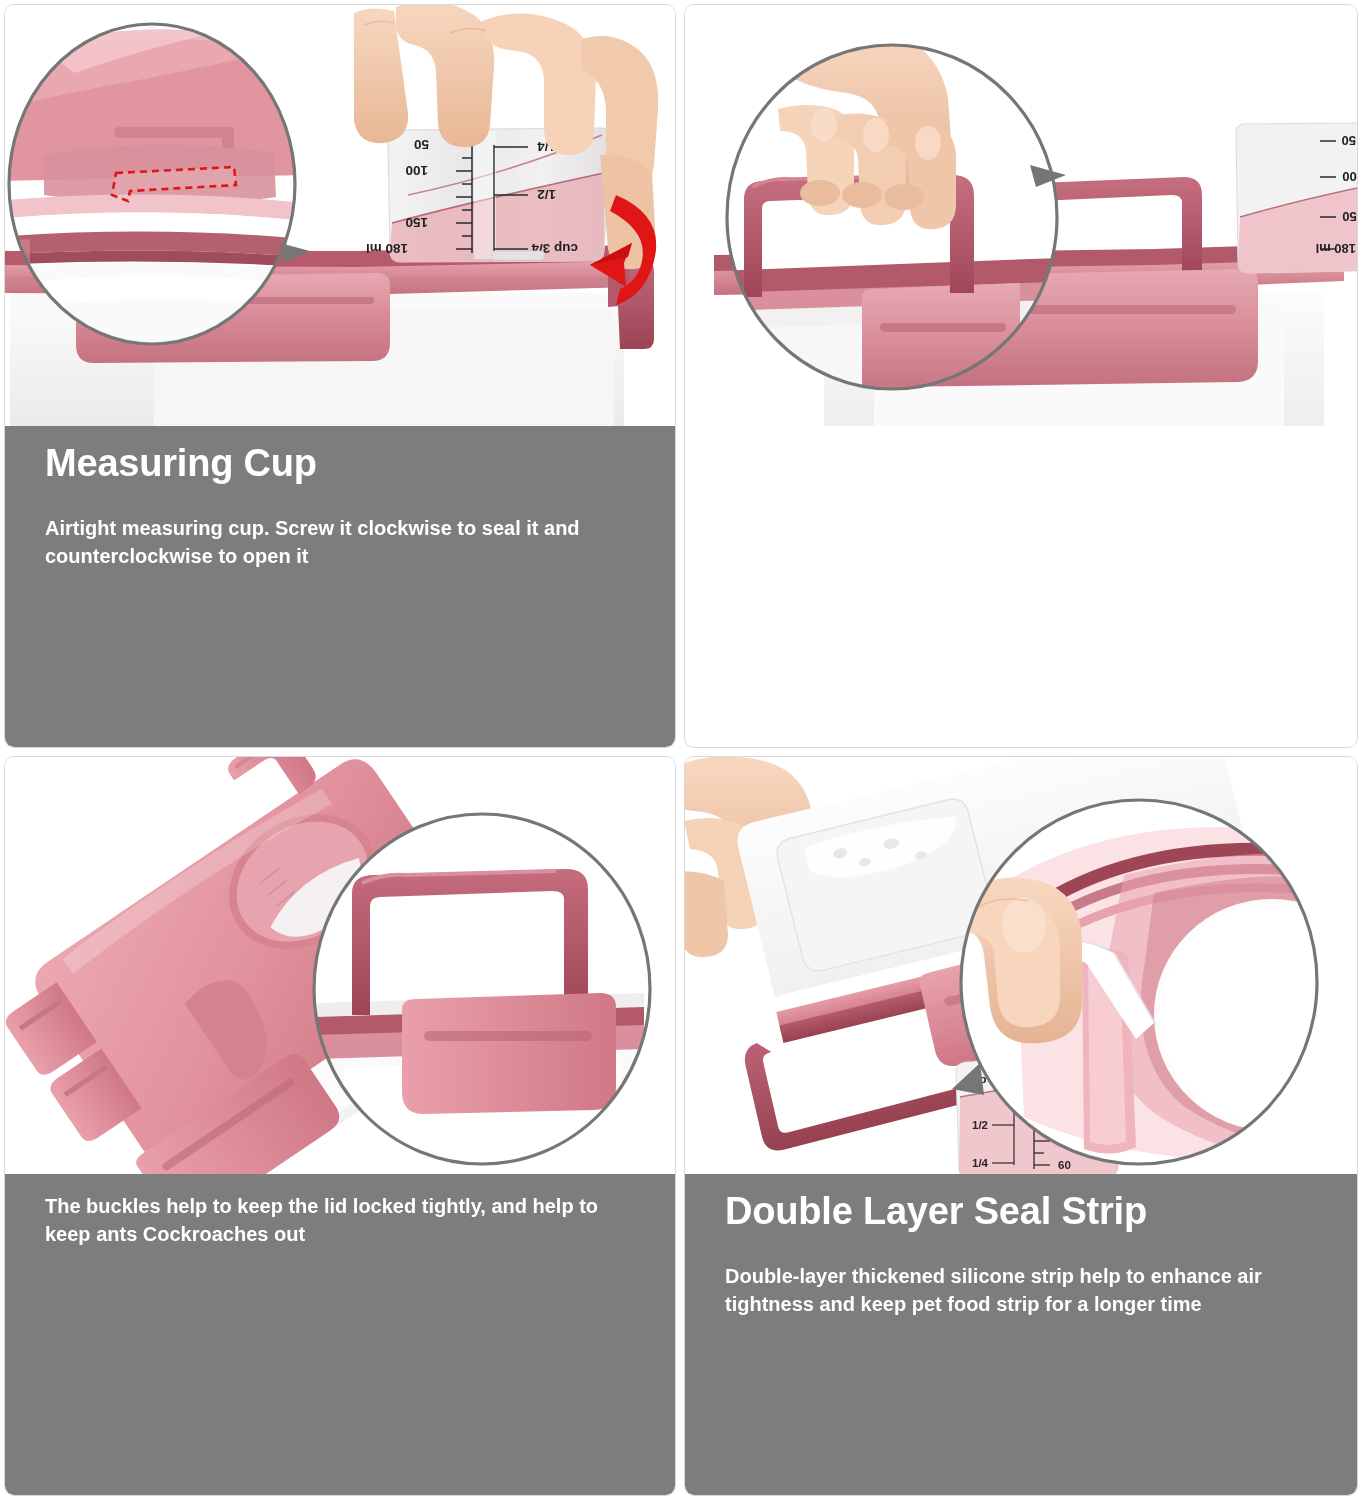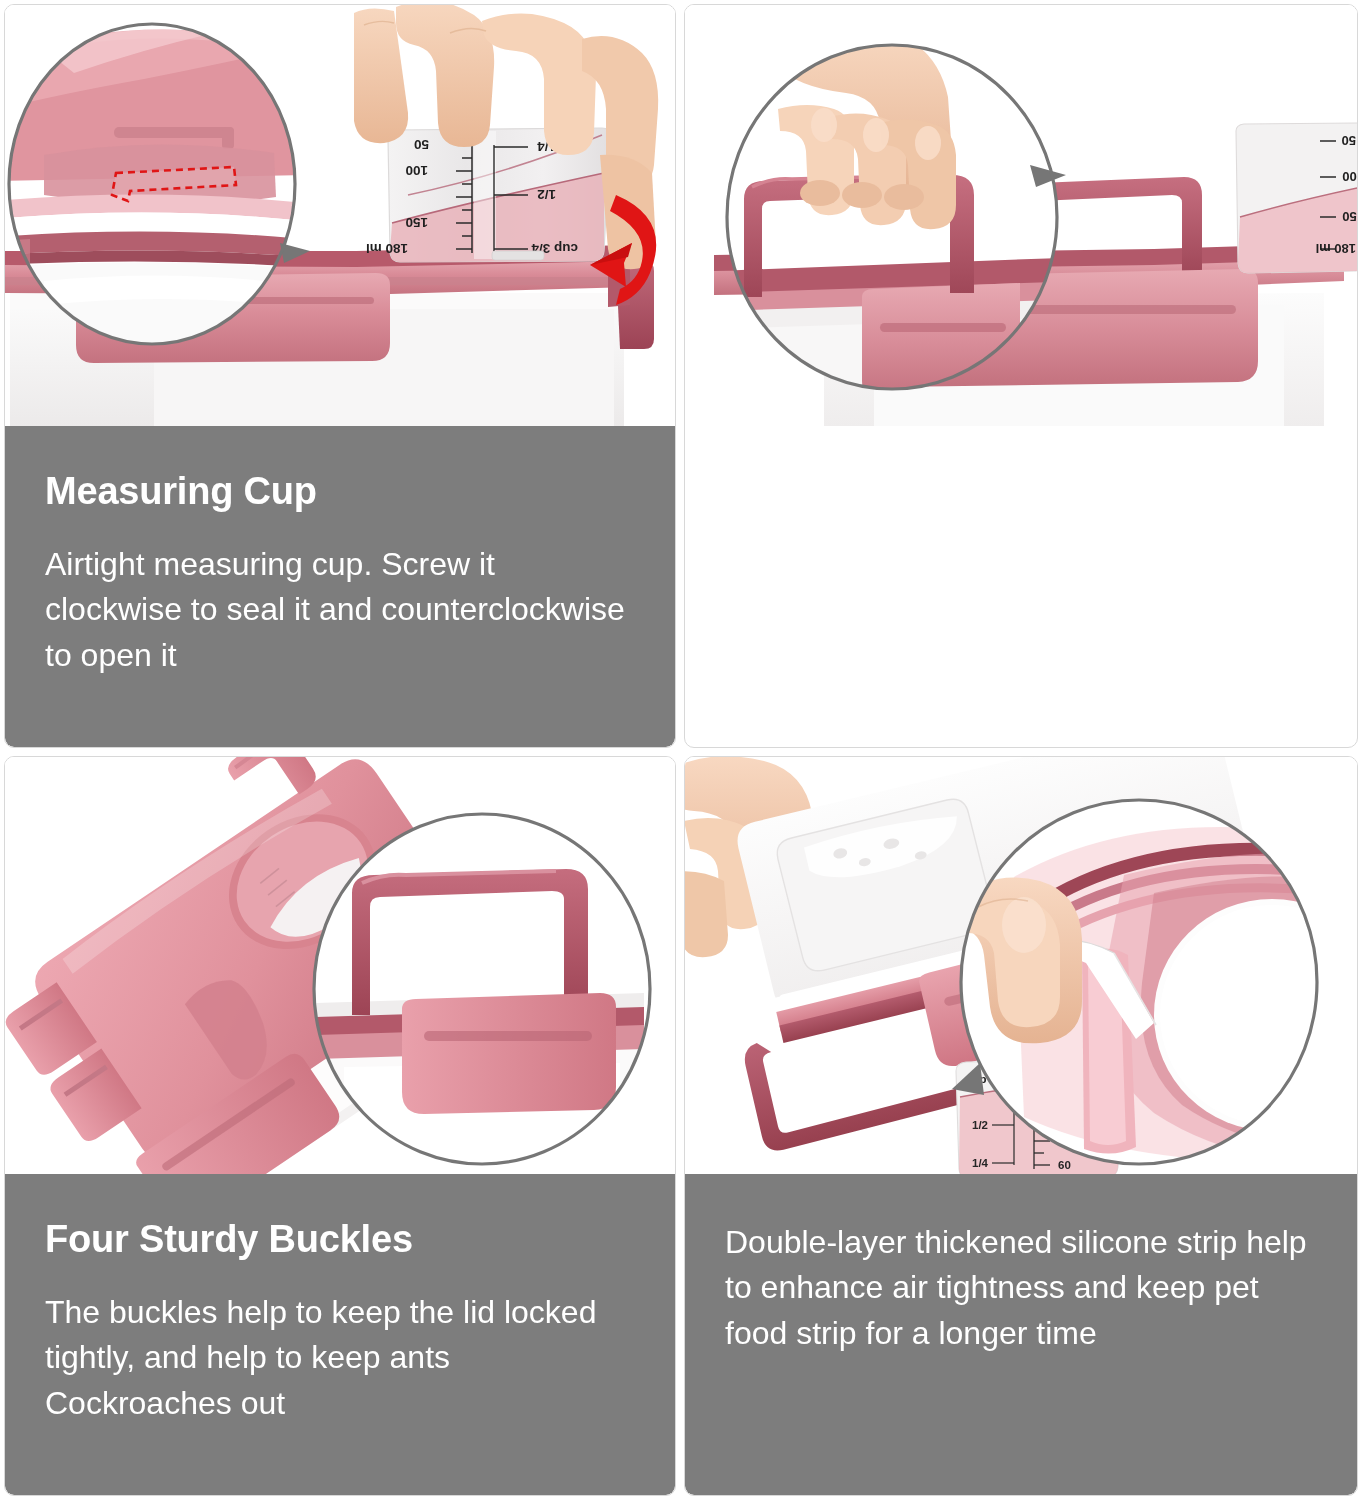--- a/index.html
+++ b/index.html
@@ -40,35 +40,35 @@
     background: #ffffff;
     overflow: hidden;
   }
   .photo-r2 { flex: 0 0 417px; }
 
   
   .caption {
     flex: 1 1 auto;
     background: #7d7d7d;
     border-radius: 0 0 9px 9px;
-    padding: 46px 40px 20px 40px;
+    padding: 18px 40px 20px 40px;
     color: #ffffff;
   }
   .caption h2 {
     font-size: 38px;
     font-weight: bold;
     letter-spacing: -0.2px;
     line-height: 1.05;
     margin-bottom: 30px;
     white-space: nowrap;
   }
   .caption p {
-    font-size: 32px;
+    font-size: 20px;
     line-height: 1.42;
-    font-weight: normal;
+    font-weight: bold;
     max-width: 600px;
   }
   .cap-right p { max-width: 590px; }
 
   svg.art-svg { position: absolute; inset: 0; width: 100%; height: 100%; }
 
   
   .mag-ring {
     fill: none;
     stroke: #767676;
@@ -441,21 +441,20 @@
             <path d="M398 252 Q398 242 412 242 L596 236 Q612 236 612 250 L612 330
                      Q612 352 590 353 L420 357 Q398 357 398 335 Z" fill="url(#c3pink2)"></path>
             <rect x="420" y="274" width="168" height="10" rx="5" fill="#b96574" opacity="0.6"></rect>
           </g>
           <ellipse class="mag-ring" cx="478" cy="232" rx="168" ry="175"></ellipse>
         </g>
       </svg>
     </div>
 
     <div class="caption">
-      <h2>Four Sturdy Buckles</h2>
       <p>The buckles help to keep the lid locked tightly, and help to keep ants Cockroaches out</p>
     </div>
   </div>
 
   <div class="feature-card">
 
     <div class="photo photo-r2">
       <svg class="art-svg" viewBox="0 0 674 417" preserveAspectRatio="xMidYMid slice">
         <defs>
           <linearGradient id="c4clear" x1="0" y1="0" x2="0" y2="1">
@@ -591,17 +590,18 @@
             <path d="M294 150 Q318 138 344 144" fill="none" stroke="#ddb190" stroke-width="1.5" opacity="0.6"></path>
           </g>
 
           <path d="M296 306 L268 332 L300 338 Z" fill="#767676"></path>
           <ellipse class="mag-ring" cx="455" cy="225" rx="178" ry="182"></ellipse>
         </g>
       </svg>
     </div>
 
     <div class="caption cap-right">
+      <h2>Double Layer Seal Strip</h2>
       <p>Double-layer thickened silicone strip help to enhance air tightness and keep pet food strip for a longer time</p>
     </div>
   </div>
 
 </div>
 
 </body></html>

